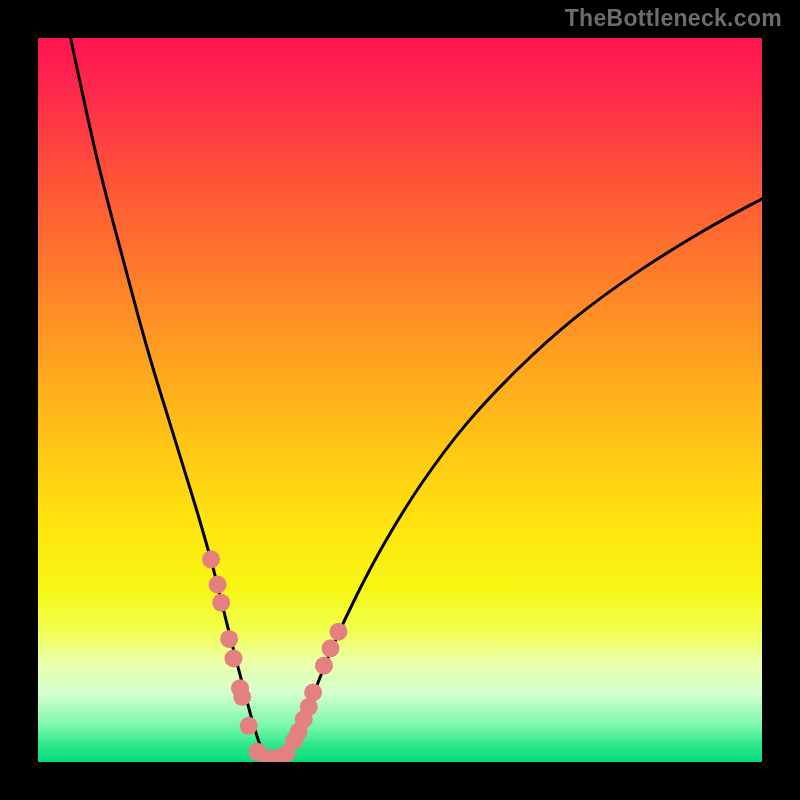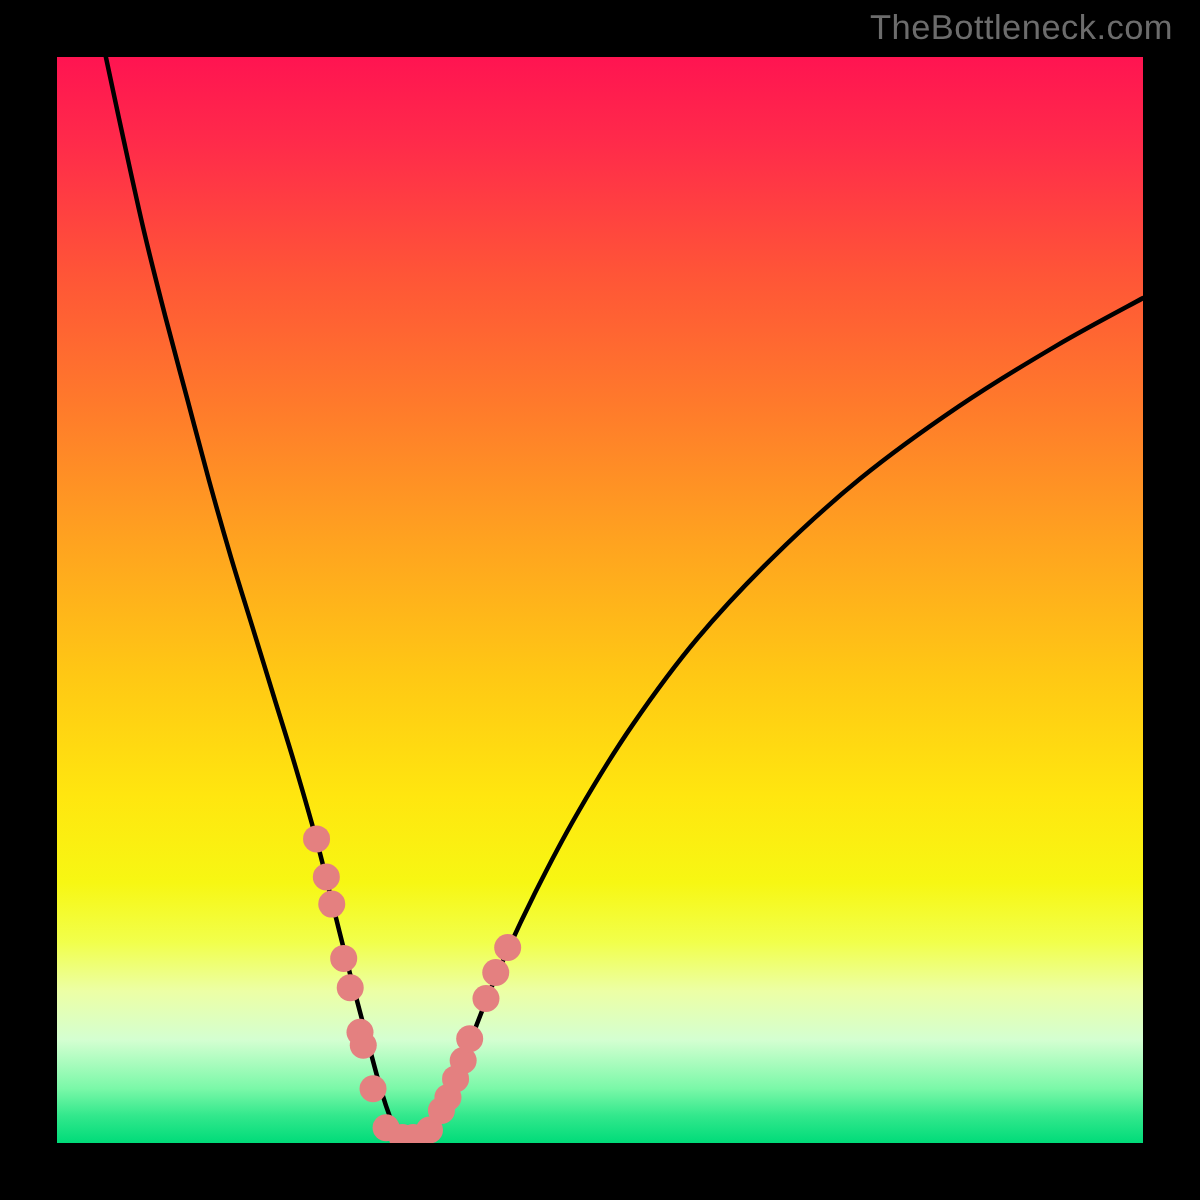--- a/index.html
+++ b/index.html
@@ -16,21 +16,21 @@
     width: 800px;
     height: 800px;
     background: #000000;
   }
   .watermark {
     position: absolute;
     top: 5px;
     right: 18px;
     color: #6c6c6c;
     font-size: 23px;
-    font-weight: 400;
+    font-weight: 700;
     z-index: 20;
     letter-spacing: 0.3px;
   }
   .plot-area {
     position: absolute;
     left: 38px;
     top: 38px;
     width: 724px;
     height: 724px;
     overflow: hidden;

